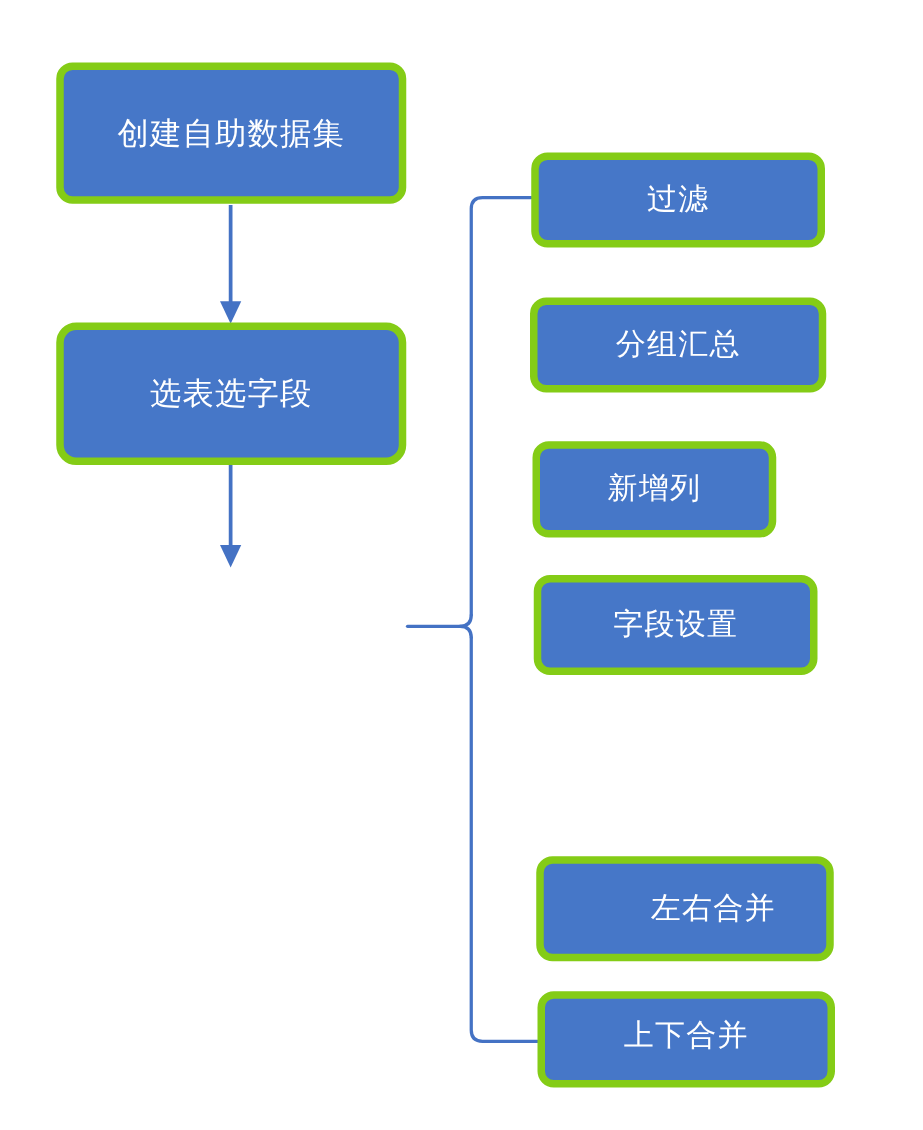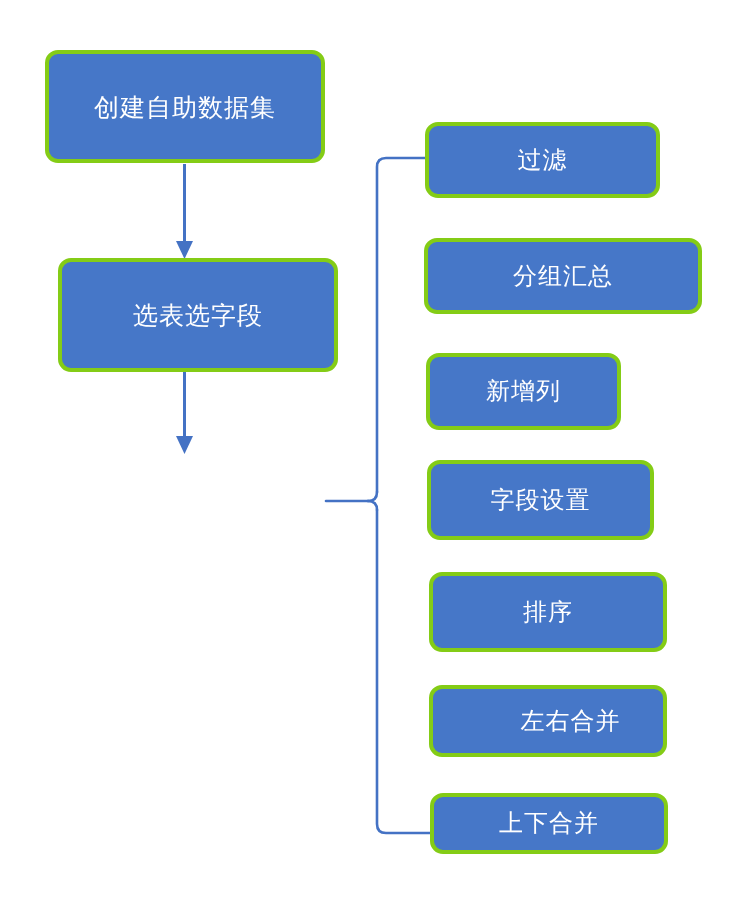--- a/index.html
+++ b/index.html
@@ -15,21 +15,21 @@
     position: relative;
     width: 738px;
     height: 904px;
     background: #ffffff;
     overflow: hidden;
   }
   .node {
     position: absolute;
     box-sizing: border-box;
     background: #4677C8;
-    border: 4px solid #84cc16;
+    border: 6px solid #84cc16;
     border-radius: 13px;
     color: #ffffff;
     display: flex;
     align-items: center;
     justify-content: center;
     text-align: center;
     letter-spacing: 1px;
     line-height: 1.2;
     user-select: none;
   }
@@ -80,46 +80,43 @@
       <path d="M 377 492 L 377 167 q 0 -9 9 -9 L 425 158"></path>
 
       <path d="M 377 510 L 377 824 q 0 9 9 9 L 430 833"></path>
     </g>
   </svg>
 
   <div class="node flow-node" style="left:45px; top:50px; width:280px; height:113px;">
     <span class="node-label">创建自助数据集</span>
   </div>
 
-  <div class="node flow-node" style="left:58px; top:258px; width:280px; height:114px;">
+  <div class="node flow-node" style="left:45px; top:258px; width:280px; height:114px;border-radius:16px;">
     <span class="node-label">选表选字段</span>
   </div>
 
 
   <div class="node op-node" style="left:425px; top:122px; width:235px; height:76px;">
     <span class="node-label">过滤</span>
   </div>
 
-  <div class="node op-node" style="left:424px; top:238px; width:278px; height:76px;">
+  <div class="node op-node" style="left:424px; top:238px; width:237px; height:76px;">
     <span class="node-label">分组汇总</span>
   </div>
 
   <div class="node op-node" style="left:426px; top:353px; width:195px; height:77px;">
     <span class="node-label">新增列</span>
   </div>
 
   <div class="node op-node" style="left:427px; top:460px; width:227px; height:80px;">
     <span class="node-label">字段设置</span>
   </div>
 
-  <div class="node op-node" style="left:429px; top:572px; width:238px; height:80px;">
-    <span class="node-label">排序</span>
-  </div>
 
-  <div class="node op-node" style="left:429px; top:685px; width:238px; height:72px;padding-left:45px;">
+  <div class="node op-node" style="left:429px; top:685px; width:238px; height:84px;padding-left:45px;">
     <span class="node-label">左右合并</span>
   </div>
 
-  <div class="node op-node" style="left:430px; top:793px; width:238px; height:61px;">
+  <div class="node op-node" style="left:430px; top:793px; width:238px; height:77px;font-family:Liberation Mono, monospace;">
     <span class="node-label">上下合并</span>
   </div>
 
 </div>
 
 </body></html>

